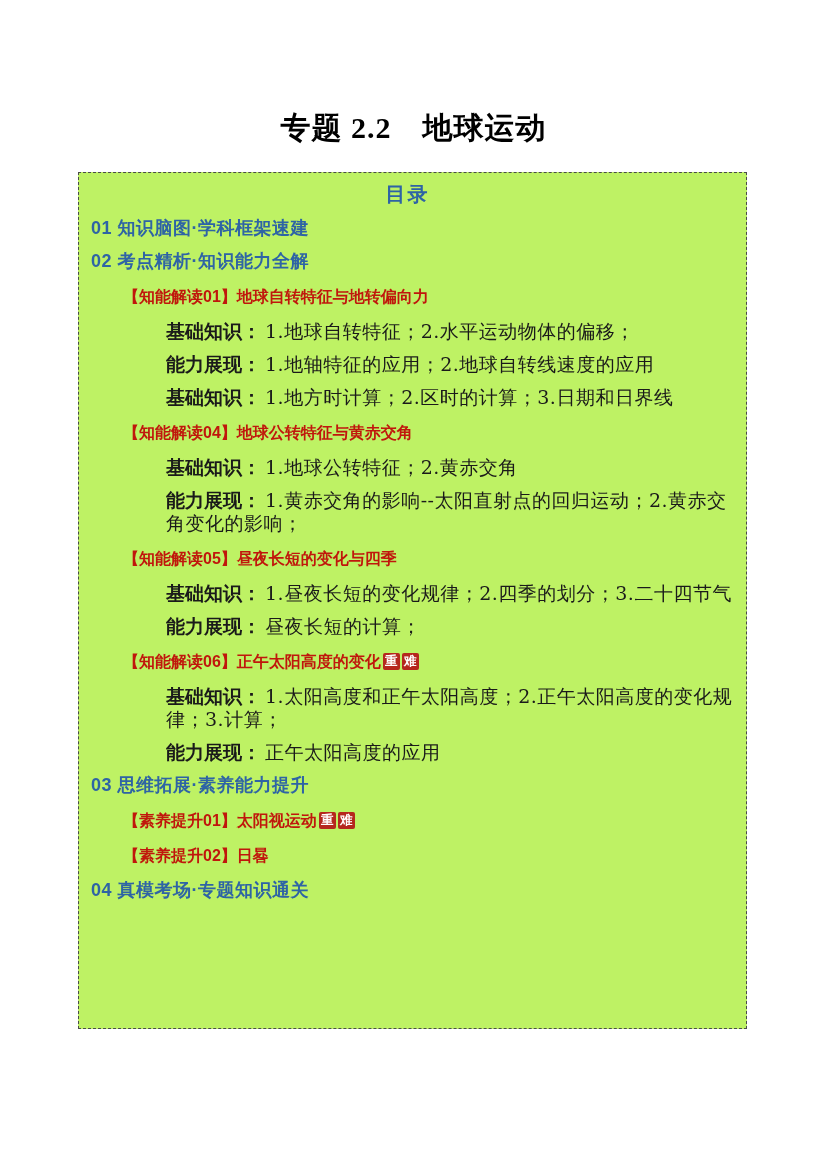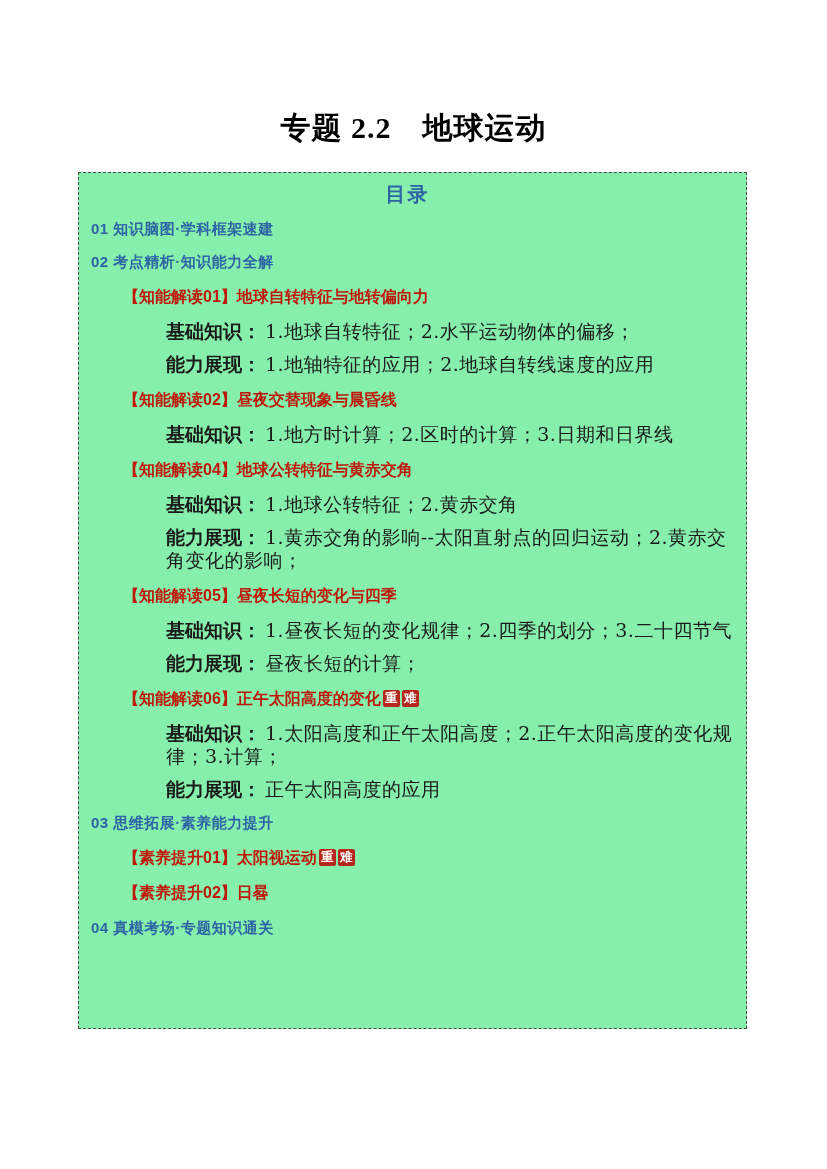--- a/index.html
+++ b/index.html
@@ -26,36 +26,36 @@
     color:#000000;
     letter-spacing:1px;
   }
   .toc-box{
     position:absolute;
     left:78px;top:172px;
     width:669px;height:857px;
     box-sizing:border-box;
     border:1.6px dashed #4a4a4a;
     padding:8px 10px 0 0;
-    background:#86efac;
+    background:#bef264;
   }
   .toc-heading{
     text-align:center;
     color:var(--accent-blue);
     font-size:20px;
     font-weight:bold;
     line-height:26px;
     margin:0 0 10px 0;
     letter-spacing:2px;
   }
   .toc-row{line-height:23px;}
   .toc-row.section{
     color:var(--accent-blue);
     font-weight:bold;
-    font-size:15px;
+    font-size:18px;
     padding-left:12px;
     margin:10px 0;
     letter-spacing:0.5px;
   }
   .toc-row.sub{
     color:var(--accent-red);
     font-weight:bold;
     font-size:16px;
     padding-left:44px;
     margin:12px 0;
@@ -96,21 +96,20 @@
   <h1 class="doc-title">专题 2.2　地球运动</h1>
 
   <div class="toc-box">
     <div class="toc-heading">目录</div>
     <div class="toc-list">
         <div class="toc-row section">01 知识脑图·学科框架速建</div>
         <div class="toc-row section">02 考点精析·知识能力全解</div>
         <div class="toc-row sub"><span>【知能解读01】</span><span>地球自转特征与地转偏向力</span></div>
         <div class="toc-row detail"><span class="detail-label">基础知识：</span><span class="detail-text">1.地球自转特征；2.水平运动物体的偏移；</span></div>
         <div class="toc-row detail"><span class="detail-label">能力展现：</span><span class="detail-text">1.地轴特征的应用；2.地球自转线速度的应用</span></div>
-        <div class="toc-row sub"><span>【知能解读02】</span><span>昼夜交替现象与晨昏线</span></div>
         <div class="toc-row detail"><span class="detail-label">基础知识：</span><span class="detail-text">1.地方时计算；2.区时的计算；3.日期和日界线</span></div>
         <div class="toc-row sub"><span>【知能解读04】</span><span>地球公转特征与黄赤交角</span></div>
         <div class="toc-row detail"><span class="detail-label">基础知识：</span><span class="detail-text">1.地球公转特征；2.黄赤交角</span></div>
         <div class="toc-row detail"><span class="detail-label">能力展现：</span><span class="detail-text">1.黄赤交角的影响--太阳直射点的回归运动；2.黄赤交角变化的影响；</span></div>
         <div class="toc-row sub"><span>【知能解读05】</span><span>昼夜长短的变化与四季</span></div>
         <div class="toc-row detail"><span class="detail-label">基础知识：</span><span class="detail-text">1.昼夜长短的变化规律；2.四季的划分；3.二十四节气</span></div>
         <div class="toc-row detail"><span class="detail-label">能力展现：</span><span class="detail-text">昼夜长短的计算；</span></div>
         <div class="toc-row sub"><span>【知能解读06】</span><span>正午太阳高度的变化</span><span class="badge">重</span><span class="badge">难</span></div>
         <div class="toc-row detail"><span class="detail-label">基础知识：</span><span class="detail-text">1.太阳高度和正午太阳高度；2.正午太阳高度的变化规律；3.计算；</span></div>
         <div class="toc-row detail"><span class="detail-label">能力展现：</span><span class="detail-text">正午太阳高度的应用</span></div>

